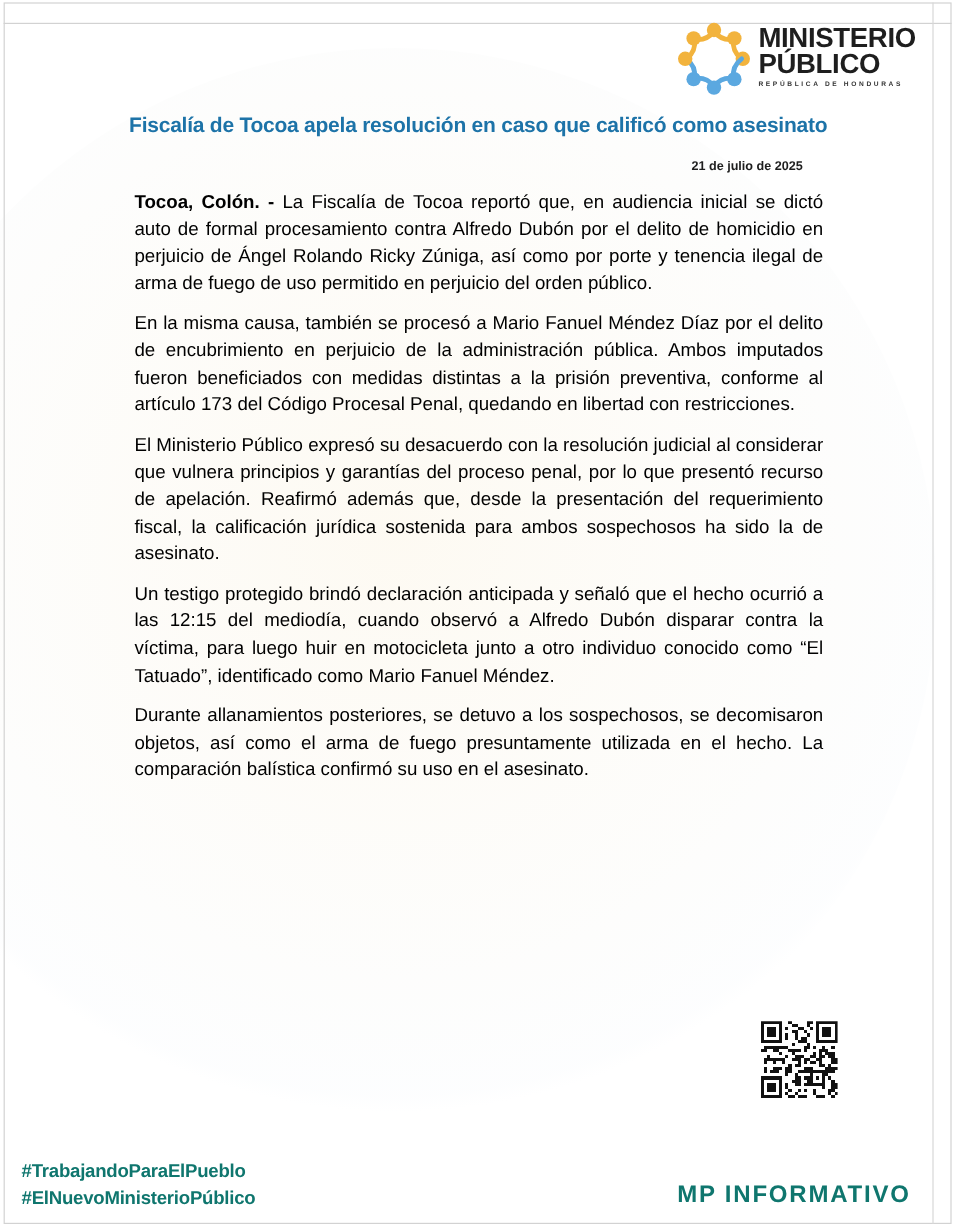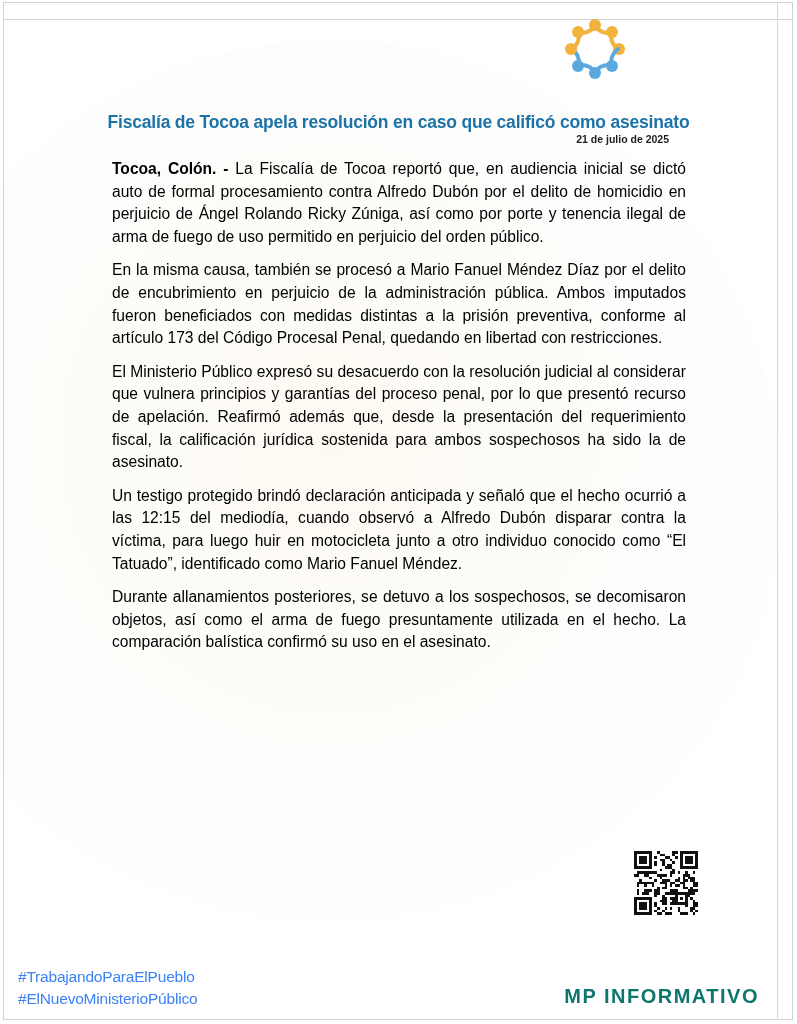--- a/index.html
+++ b/index.html
@@ -33,40 +33,40 @@
     .logo-text { position: absolute; left: 70px; top: 6px; }
     .logo-line1, .logo-line2 {
       font-family: "Liberation Sans", sans-serif; font-weight: bold;
       font-size: 23px; line-height: 22px; color: #1e1e1e; letter-spacing: -0.3px;
     }
     .logo-sub {
       font-family: "Liberation Sans", sans-serif; font-size: 5.5px; letter-spacing: 2.2px;
       color: #333; margin-top: 4px; font-weight: bold;
     }
     .title {
-      position: absolute; left: 0; right: 0; top: 112px; text-align: center;
+      position: absolute; left: 0; right: 0; top: 94px; text-align: center;
       color: #1d73a8; font-weight: bold; font-size: 17.5px; letter-spacing: -0.2px;
     }
     .date {
       position: absolute; right: 128px; top: 133px;
       font-size: 10.5px; font-weight: bold; color: #1e1e1e;
     }
     .body-text {
       position: absolute; left: 112px; width: 574px; top: 158px;
       font-size: 15.6px; line-height: 22.6px; color: #000000;
       text-align: justify;
     }
     .body-text p { margin: 0 0 11px 0; }
     .lead { font-weight: bold; }
     .qr {
       position: absolute; left: 634px; top: 851px; width: 64px; height: 64px;
     }
     .hashtags {
       position: absolute; left: 18px; top: 966px;
-      font-weight: normal; color: #3b82f6; font-size: 15.5px; line-height: 22px;
+      font-weight: bold; color: #0f766e; font-size: 15.5px; line-height: 22px;
       letter-spacing: -0.2px;
     }
     .mp-informativo {
       position: absolute; right: 38px; top: 985px;
       font-weight: bold; color: #0f766e; font-size: 20px; letter-spacing: 1.5px;
     }
   </style>
 </head>
 <body>
 
@@ -89,20 +89,25 @@
         <circle cx="33" cy="57" r="6" fill="#5ba8e0"></circle>
         <path d="M33,56 Q26.877065082158566,47.78207252018059 16.736544032709407,49.2634559672906" stroke="#5ba8e0" stroke-width="4" fill="none" stroke-linecap="round"></path>
         <circle cx="16.02943725152286" cy="49.97056274847714" r="6" fill="#5ba8e0"></circle>
         <path d="M16.736544032709407,49.2634559672906 Q18.217927479819412,39.12293491784144 10,33" stroke="#5ba8e0" stroke-width="4" fill="none" stroke-linecap="round"></path>
         <circle cx="9" cy="33" r="6" fill="#f2b33d"></circle>
         <path d="M10,33 Q18.21792747981941,26.877065082158566 16.736544032709403,16.736544032709407" stroke="#f2b33d" stroke-width="4" fill="none" stroke-linecap="round"></path>
         <circle cx="16.029437251522857" cy="16.02943725152286" r="6" fill="#f2b33d"></circle>
         <path d="M16.736544032709403,16.736544032709407 Q26.877065082158555,18.217927479819416 32.99999999999999,10" stroke="#f2b33d" stroke-width="4" fill="none" stroke-linecap="round"></path>
       </g>
   </svg>
+  <div class="logo-text">
+    <div class="logo-line1">MINISTERIO</div>
+    <div class="logo-line2">PÚBLICO</div>
+    <div class="logo-sub">REPÚBLICA DE HONDURAS</div>
+  </div>
 </header>
 
 <h1 class="title" style="margin:0;">Fiscalía de Tocoa apela resolución en caso que calificó como asesinato</h1>
 <div class="date">21 de julio de 2025</div>
 
 <article class="body-text">
   <p><span class="lead">Tocoa, Colón. -</span><span> La Fiscalía de Tocoa reportó que, en audiencia inicial se dictó auto de formal procesamiento contra Alfredo Dubón por el delito de homicidio en perjuicio de Ángel Rolando Ricky Zúniga, así como por porte y tenencia ilegal de arma de fuego de uso permitido en perjuicio del orden público.</span></p>
   <p>En la misma causa, también se procesó a Mario Fanuel Méndez Díaz por el delito de encubrimiento en perjuicio de la administración pública. Ambos imputados fueron beneficiados con medidas distintas a la prisión preventiva, conforme al artículo 173 del Código Procesal Penal, quedando en libertad con restricciones.</p>
   <p>El Ministerio Público expresó su desacuerdo con la resolución judicial al considerar que vulnera principios y garantías del proceso penal, por lo que presentó recurso de apelación. Reafirmó además que, desde la presentación del requerimiento fiscal, la calificación jurídica sostenida para ambos sospechosos ha sido la de asesinato.</p>
   <p>Un testigo protegido brindó declaración anticipada y señaló que el hecho ocurrió a las 12:15 del mediodía, cuando observó a Alfredo Dubón disparar contra la víctima, para luego huir en motocicleta junto a otro individuo conocido como “El Tatuado”, identificado como Mario Fanuel Méndez.</p>

